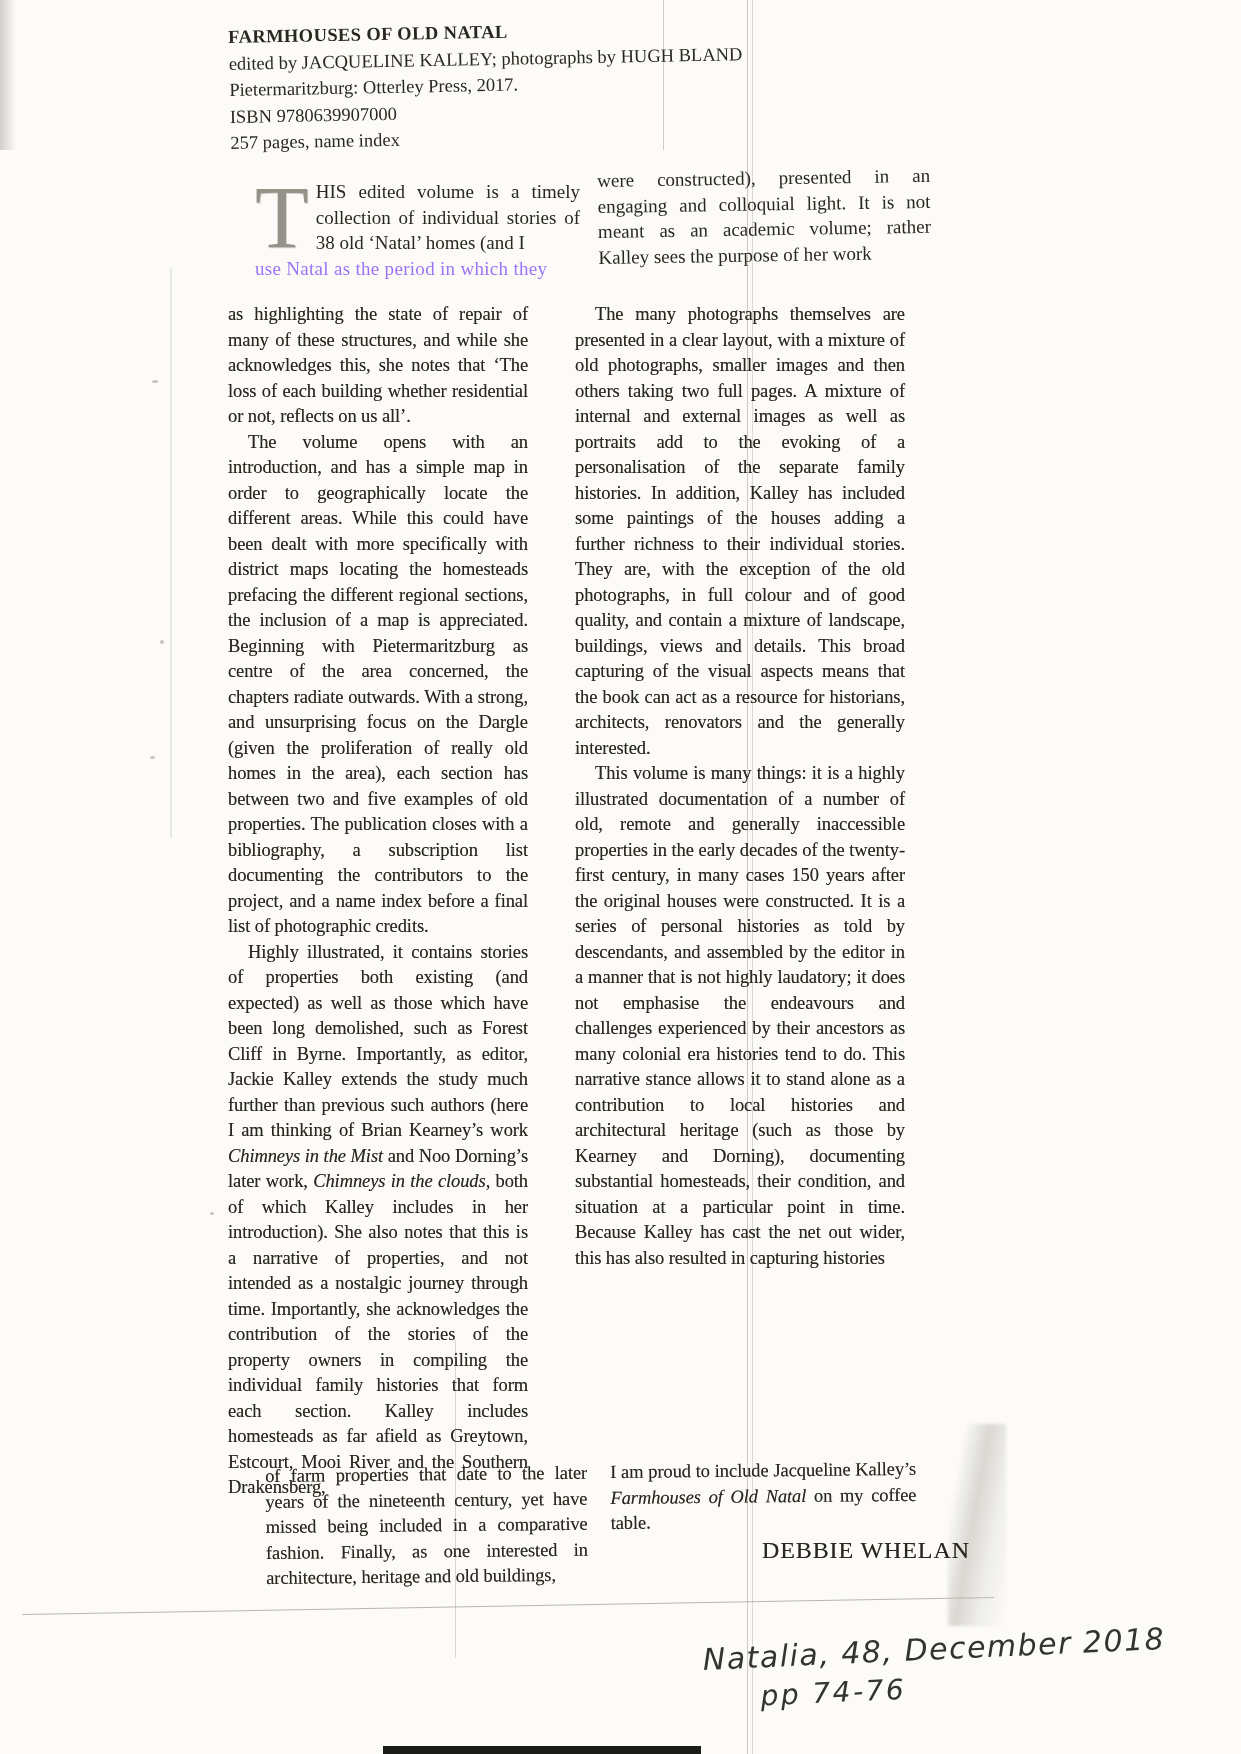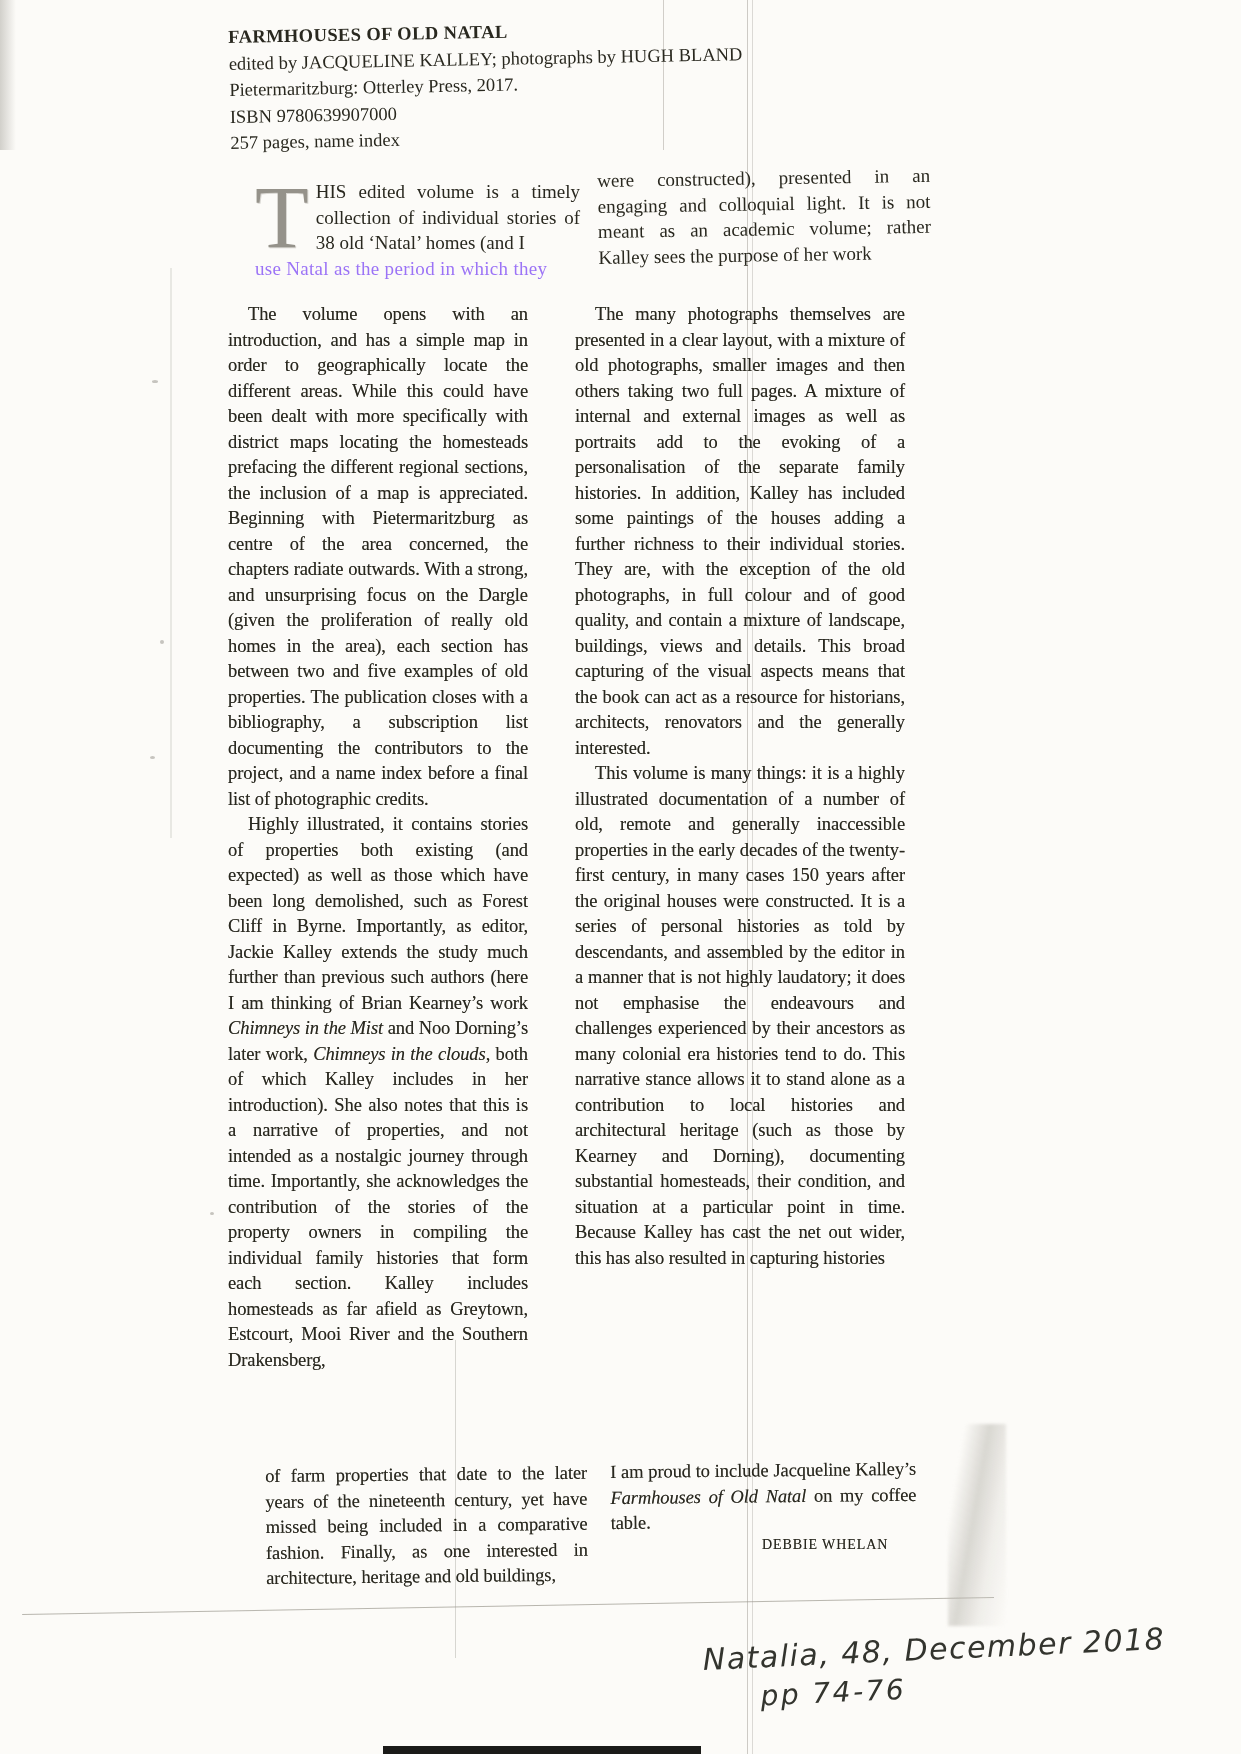--- a/index.html
+++ b/index.html
@@ -24,21 +24,21 @@
   
   .col{position:absolute;font-size:18.5px;line-height:25.5px;text-align:justify;letter-spacing:-0.1px;
        text-shadow:0 0 .4px rgba(45,44,36,.55);}
   .col p{margin:0;}
   .col p.indent{text-indent:20px;font-family:Liberation Serif, serif;}
   .it{font-style:italic;}
   .col-left{left:228px;top:302px;width:300px;}
   .col-right{left:575px;top:302px;width:330px;}
   .col-bl{left:265px;top:1464px;width:322px;transform:rotate(-0.6deg);transform-origin:0 0;}
   .col-br{left:610px;top:1460px;width:306px;transform:rotate(-0.6deg);transform-origin:0 0;}
-  .signature{position:absolute;left:762px;top:1537px;font-size:14px;letter-spacing:.9px;
+  .signature{position:absolute;left:762px;top:1537px;font-size:24px;letter-spacing:.9px;
              text-shadow:0 0 .4px rgba(45,44,36,.55);}
 
   
   .handwriting{position:absolute;left:702px;top:1642px;transform:rotate(-2.6deg);transform-origin:0 0;
                font-family:"DejaVu Sans",sans-serif;font-style:italic;color:#33342e;}
   .hw1{font-size:30px;letter-spacing:1.5px;}
   .hw2{font-size:28px;margin:5px 0 0 56px;letter-spacing:2.5px;}
 
   
   .vline{position:absolute;width:1px;background:#a5a29a;}
@@ -88,20 +88,21 @@
     <div class="h-line">257 pages, name index</div>
   </div>
 
   <div class="intro-left">
     <span class="dropcap">T</span><span>HIS edited volume is a timely collection of individual stories of 38 old ‘Natal’ homes (and I</span>
     <div class="faded-line">use Natal as the period in which they</div>
   </div>
   <div class="intro-right">were constructed), presented in an engaging and colloquial light. It is not meant as an academic volume; rather Kalley sees the purpose of her work</div>
 
   <div class="col col-left">
+      <p><span>as highlighting the state of repair of many of these structures, and while she acknowledges this, she notes that ‘The loss of each building whether residential or not, reflects on us all’.</span></p>
       <p class="indent"><span>The volume opens with an introduction, and has a simple map in order to geographically locate the different areas. While this could have been dealt with more specifically with district maps locating the homesteads prefacing the different regional sections, the inclusion of a map is appreciated. Beginning with Pietermaritzburg as centre of the area concerned, the chapters radiate outwards. With a strong, and unsurprising focus on the Dargle (given the proliferation of really old homes in the area), each section has between two and five examples of old properties. The publication closes with a bibliography, a subscription list documenting the contributors to the project, and a name index before a final list of photographic credits.</span></p>
       <p class="indent"><span>Highly illustrated, it contains stories of properties both existing (and expected) as well as those which have been long demolished, such as Forest Cliff in Byrne. Importantly, as editor, Jackie Kalley extends the study much further than previous such authors (here I am thinking of Brian Kearney’s work </span><span class="it">Chimneys in the Mist</span><span> and Noo Dorning’s later work, </span><span class="it">Chimneys in the clouds</span><span>, both of which Kalley includes in her introduction). She also notes that this is a narrative of properties, and not intended as a nostalgic journey through time. Importantly, she acknowledges the contribution of the stories of the property owners in compiling the individual family histories that form each section. Kalley includes homesteads as far afield as Greytown, Estcourt, Mooi River and the Southern Drakensberg,</span></p>
     </div>
   <div class="col col-right">
       <p class="indent"><span>The many photographs themselves are presented in a clear layout, with a mixture of old photographs, smaller images and then others taking two full pages. A mixture of internal and external images as well as portraits add to the evoking of a personalisation of the separate family histories. In addition, Kalley has included some paintings of the houses adding a further richness to their individual stories. They are, with the exception of the old photographs, in full colour and of good quality, and contain a mixture of landscape, buildings, views and details. This broad capturing of the visual aspects means that the book can act as a resource for historians, architects, renovators and the generally interested.</span></p>
       <p class="indent"><span>This volume is many things: it is a highly illustrated documentation of a number of old, remote and generally inaccessible properties in the early decades of the twenty-first century, in many cases 150 years after the original houses were constructed. It is a series of personal histories as told by descendants, and assembled by the editor in a manner that is not highly laudatory; it does not emphasise the endeavours and challenges experienced by their ancestors as many colonial era histories tend to do. This narrative stance allows it to stand alone as a contribution to local histories and architectural heritage (such as those by Kearney and Dorning), documenting substantial homesteads, their condition, and situation at a particular point in time. Because Kalley has cast the net out wider, this has also resulted in capturing histories</span></p>
     </div>
 
   <div class="col col-bl">
       <p><span>of farm properties that date to the later years of the nineteenth century, yet have missed being included in a comparative fashion. Finally, as one interested in architecture, heritage and old buildings,</span></p>

